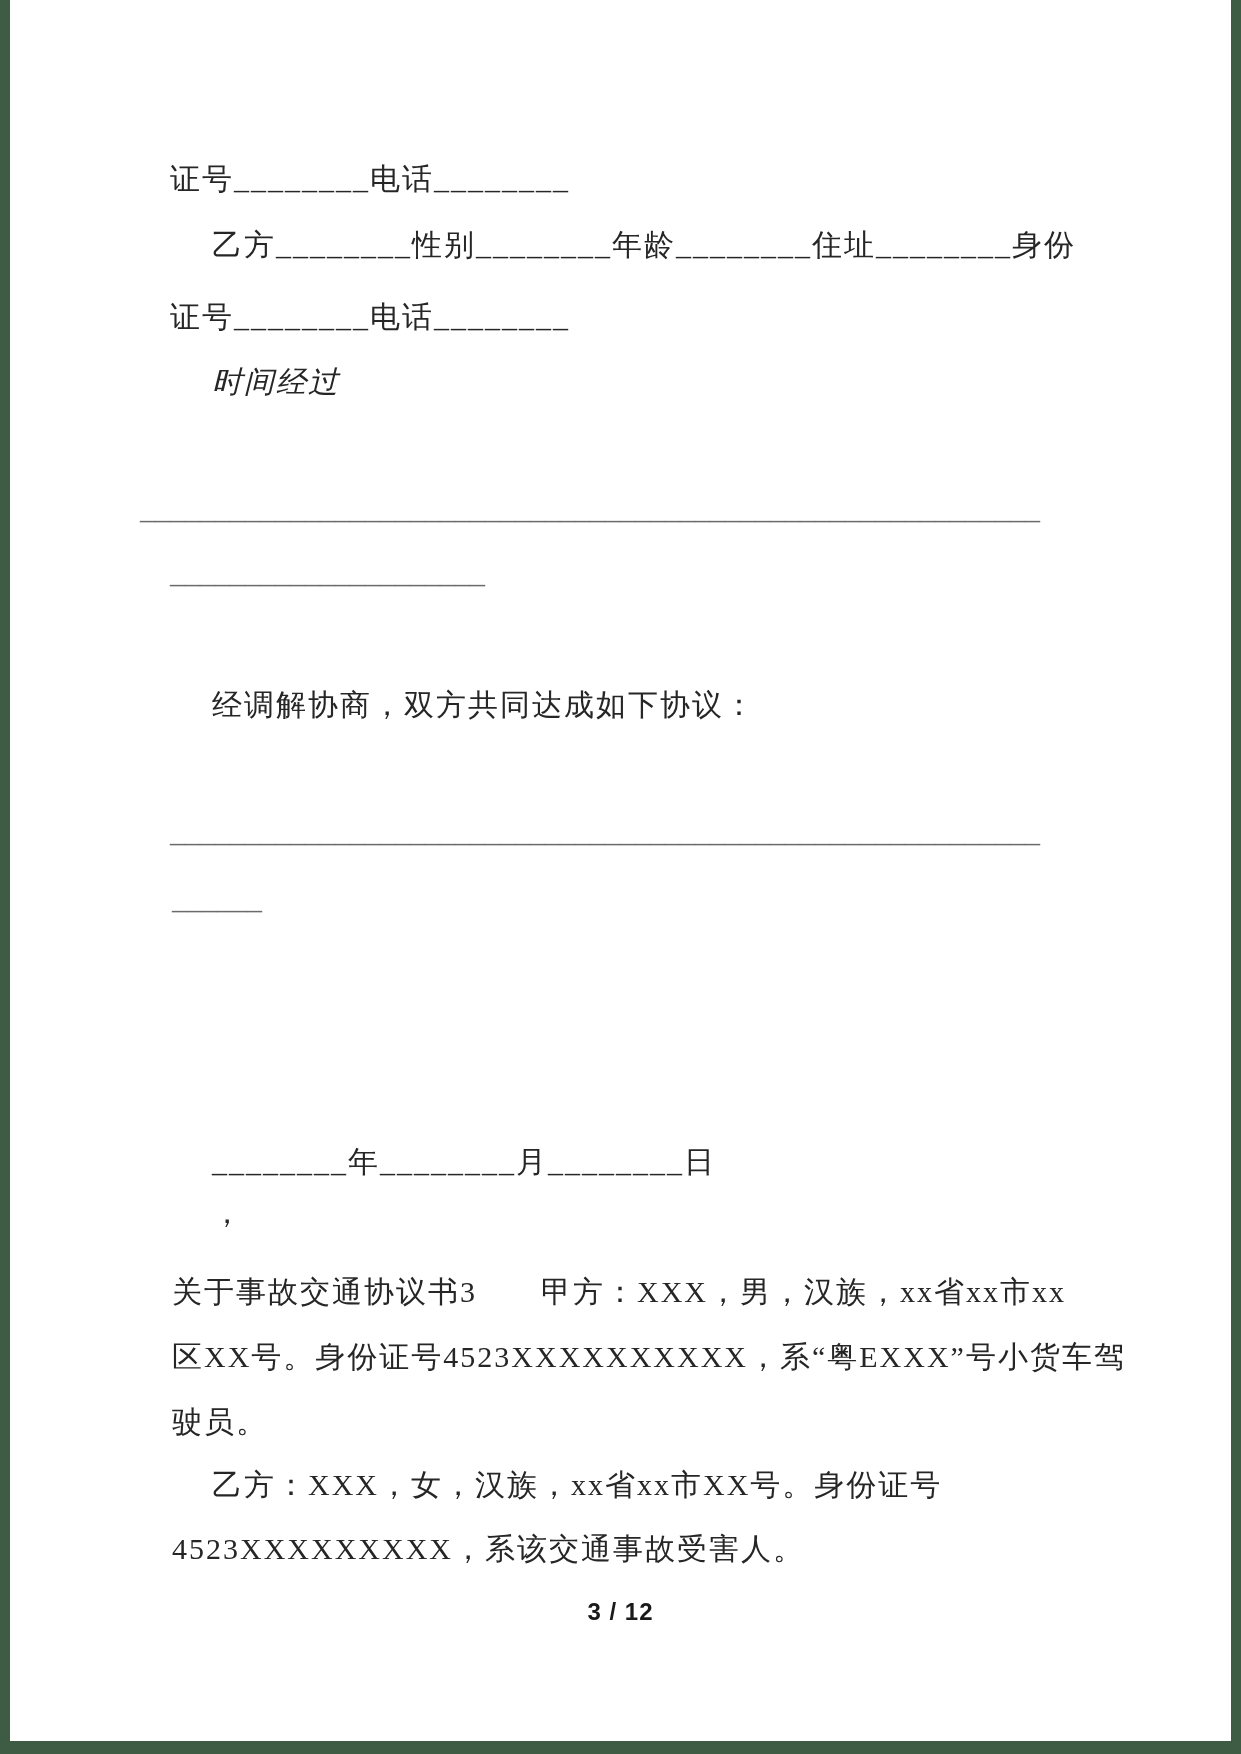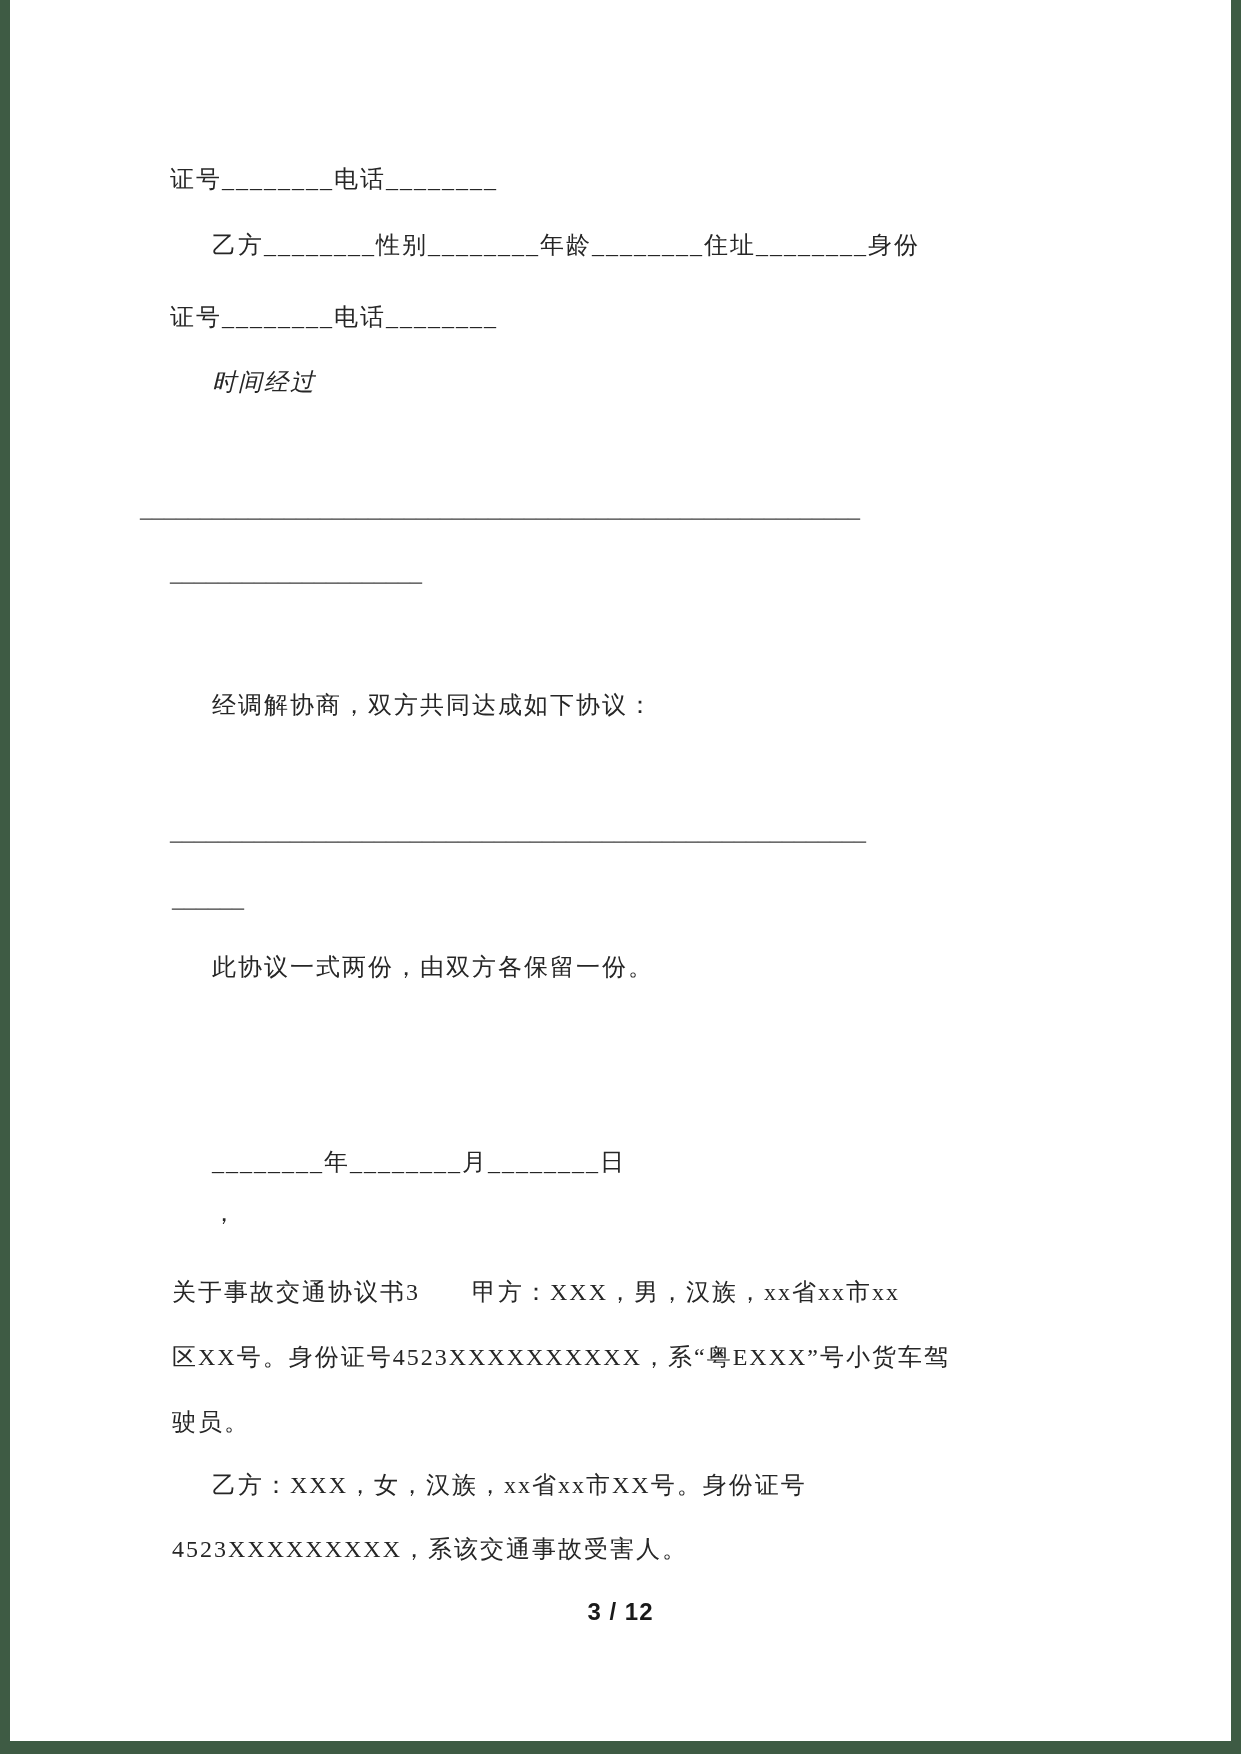--- a/index.html
+++ b/index.html
@@ -11,30 +11,29 @@
     overflow: hidden;
     font-family: "Liberation Serif", "DejaVu Serif", serif;
   }
   .border-bar { position: absolute; background: #3e5b44; }
   #border-left  { left: 0; top: 0; width: 10px; height: 1754px; }
   #border-right { right: 0; top: 0; width: 10px; height: 1754px; }
   #border-bottom{ left: 0; bottom: 0; width: 1241px; height: 13px; }
   .line {
     position: absolute;
     white-space: pre;
-    font-size: 24px;
+    font-size: 30px;
     line-height: 34px;
     color: #262626;
     letter-spacing: 2px;
     font-family: "Liberation Serif", "DejaVu Serif", serif;
   }
   .uline {
     color: #6b6b6b;
     letter-spacing: 0;
-    font-weight: bold;
   }
   #page-number {
     position: absolute;
     top: 1598px;
     left: 0;
     width: 1241px;
     text-align: center;
     font-family: "Liberation Sans", "DejaVu Sans", sans-serif;
     font-weight: bold;
     font-size: 24px;
@@ -53,21 +52,20 @@
 
   <div class="line" style="left:170px; top:162px;">证号________电话________</div>
   <div class="line" style="left:212px; top:228px;">乙方________性别________年龄________住址________身份</div>
   <div class="line" style="left:170px; top:300px;">证号________电话________</div>
   <div class="line" style="left:212px; top:365px;font-style:italic;">时间经过</div>
   <div class="line uline" style="left:140px; top:492px;">____________________________________________________________</div>
   <div class="line uline" style="left:170px; top:556px;">_____________________</div>
   <div class="line" style="left:212px; top:688px;">经调解协商，双方共同达成如下协议：</div>
   <div class="line uline" style="left:170px; top:815px;">__________________________________________________________</div>
   <div class="line uline" style="left:172px; top:882px;">______</div>
-  <div class="line" style="left:212px; top:950px;">此协议一式两份，由双方各保留一份。</div>
   <div class="line" style="left:212px; top:1145px;">________年________月________日</div>
   <div class="line" style="left:212px; top:1196px;">，</div>
   <div class="line" style="left:172px; top:1275px;text-align:center;">关于事故交通协议书3　　甲方：XXX，男，汉族，xx省xx市xx</div>
   <div class="line" style="left:172px; top:1340px;">区XX号。身份证号4523XXXXXXXXXX，系“粤EXXX”号小货车驾</div>
   <div class="line" style="left:172px; top:1405px;">驶员。</div>
   <div class="line" style="left:212px; top:1468px;">乙方：XXX，女，汉族，xx省xx市XX号。身份证号</div>
   <div class="line" style="left:172px; top:1532px;">4523XXXXXXXXX，系该交通事故受害人。</div>
 
   <div id="page-number">3 / 12</div>
 

